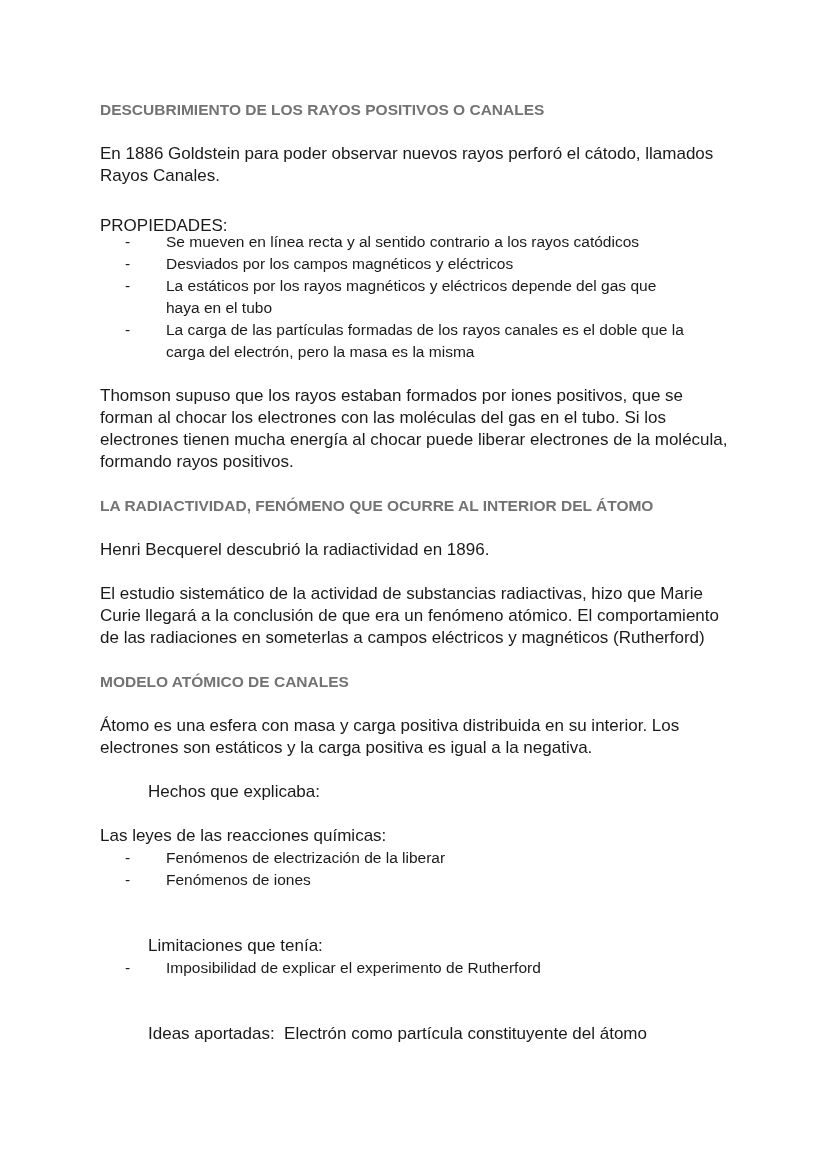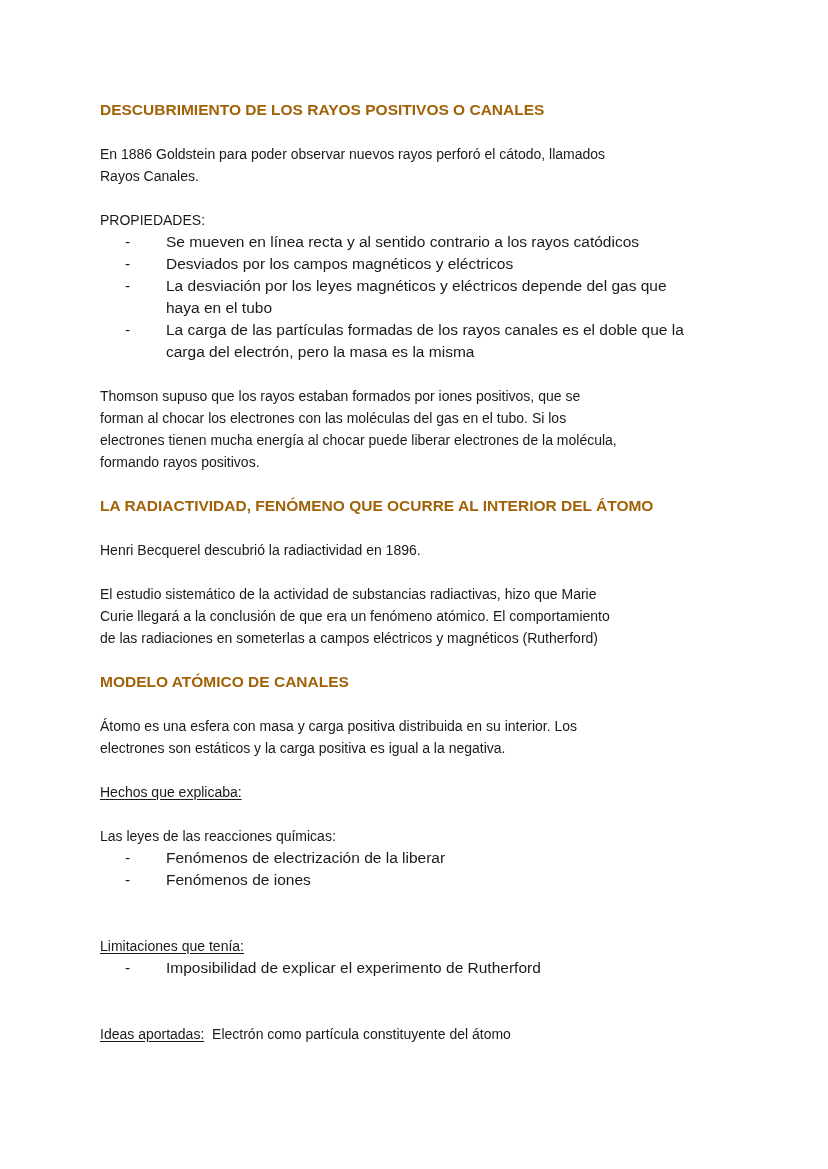--- a/index.html
+++ b/index.html
@@ -20,72 +20,72 @@
       left: 100px;
       top: 0;
       width: 640px;
     }
     .abs {
       position: absolute;
       left: 0;
       white-space: nowrap;
     }
     .heading {
-      color: #a16207;
+      color: #737373;
       font-weight: bold;
       font-size: 15.5px;
       line-height: 22px;
     }
     .p {
-      font-size: 14px;
+      font-size: 17px;
       line-height: 22px;
     }
     .li {
       position: absolute;
       left: 0;
       font-size: 15.5px;
       line-height: 22px;
       white-space: nowrap;
     }
     .li .dash {
       position: absolute;
       left: 25px;
     }
     .li .txt {
       position: absolute;
       left: 66px;
     }
     .u {
-      text-decoration: underline;
       text-underline-offset: 2px;
+      margin-left: 48px;
     }
   </style>
 </head>
 <body>
 
 <div class="page">
 
   <div class="abs heading" style="top:99px">DESCUBRIMIENTO DE LOS RAYOS POSITIVOS O CANALES</div>
 
   <div class="abs p" style="top:143px">En 1886 Goldstein para poder observar nuevos rayos perforó el cátodo, llamados</div>
   <div class="abs p" style="top:165px">Rayos Canales.</div>
 
-  <div class="abs p" style="top:209px">PROPIEDADES:</div>
+  <div class="abs p" style="top:215px">PROPIEDADES:</div>
 
   <div class="li" style="top:231px">
     <span class="dash">-</span>
     <span class="txt">Se mueven en línea recta y al sentido contrario a los rayos catódicos</span>
   </div>
   <div class="li" style="top:253px">
     <span class="dash">-</span>
     <span class="txt">Desviados por los campos magnéticos y eléctricos</span>
   </div>
   <div class="li" style="top:275px">
     <span class="dash">-</span>
-    <span class="txt">La desviación por los leyes magnéticos y eléctricos depende del gas que</span>
+    <span class="txt">La estáticos por los rayos magnéticos y eléctricos depende del gas que</span>
   </div>
   <div class="li" style="top:297px">
     <span class="txt">haya en el tubo</span>
   </div>
   <div class="li" style="top:319px">
     <span class="dash">-</span>
     <span class="txt">La carga de las partículas formadas de los rayos canales es el doble que la</span>
   </div>
   <div class="li" style="top:341px">
     <span class="txt">carga del electrón, pero la masa es la misma</span>

